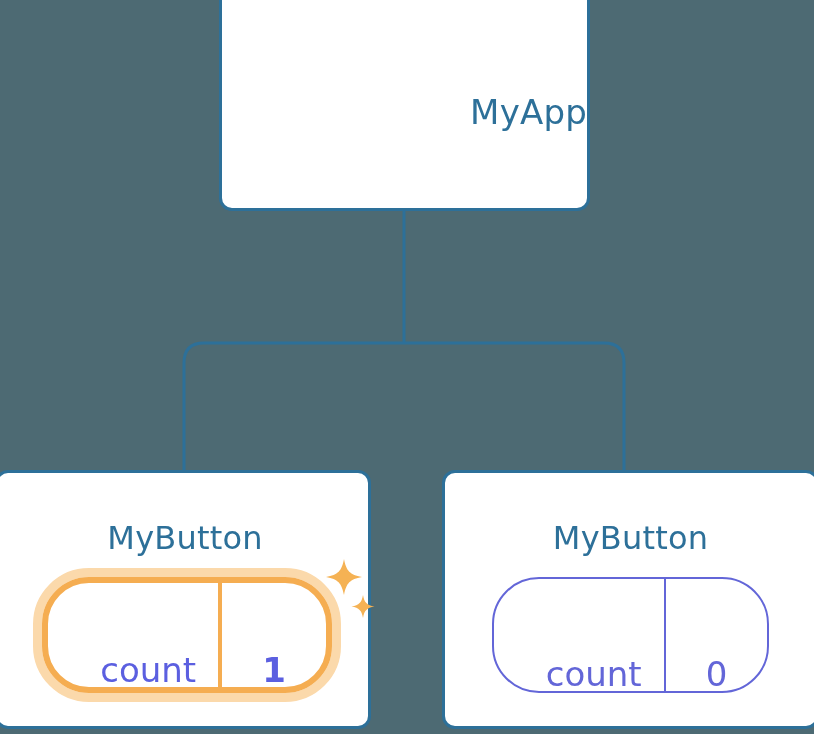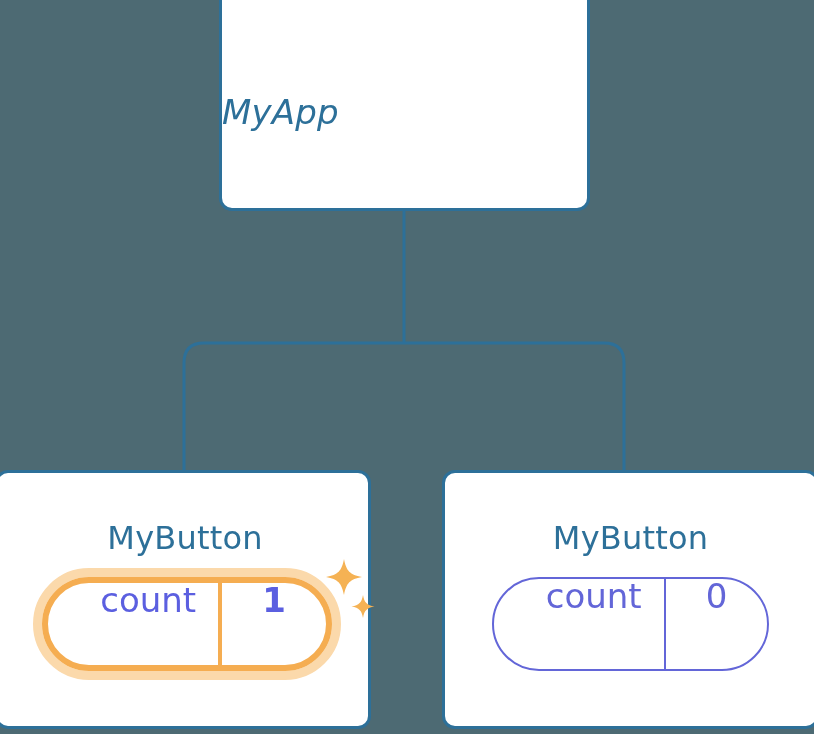--- a/index.html
+++ b/index.html
@@ -50,22 +50,21 @@
     top: -54px;
     width: 371px;
     height: 265px;
     border-radius: 13px;
   }
   #card-root .card-title {
     position: absolute;
     left: 0;
     right: 0;
     top: 143px;
-    text-align: left;
-    font-style: italic;
+    text-align: right;
   }
 
   
   #card-child-0 {
     left: -5px;
     top: 470px;
     width: 376px;
     height: 259px;
   }
   #card-child-1 {
@@ -106,22 +105,22 @@
   #card-child-0 .pill-wrap { padding-left: 4px; }
 
   .pill-holder {
     position: relative;
     display: inline-block;
   }
 
   .pill {
     position: relative;
     display: flex;
-    align-items: flex-start;
-    height: 94px;
+    align-items: flex-end;
+    height: 116px;
     border-radius: 47px;
     background: #ffffff;
     box-sizing: border-box;
     z-index: 2;
   }
 
   
   .pill.inactive {
     border: 2px solid #6366d8;
   }

